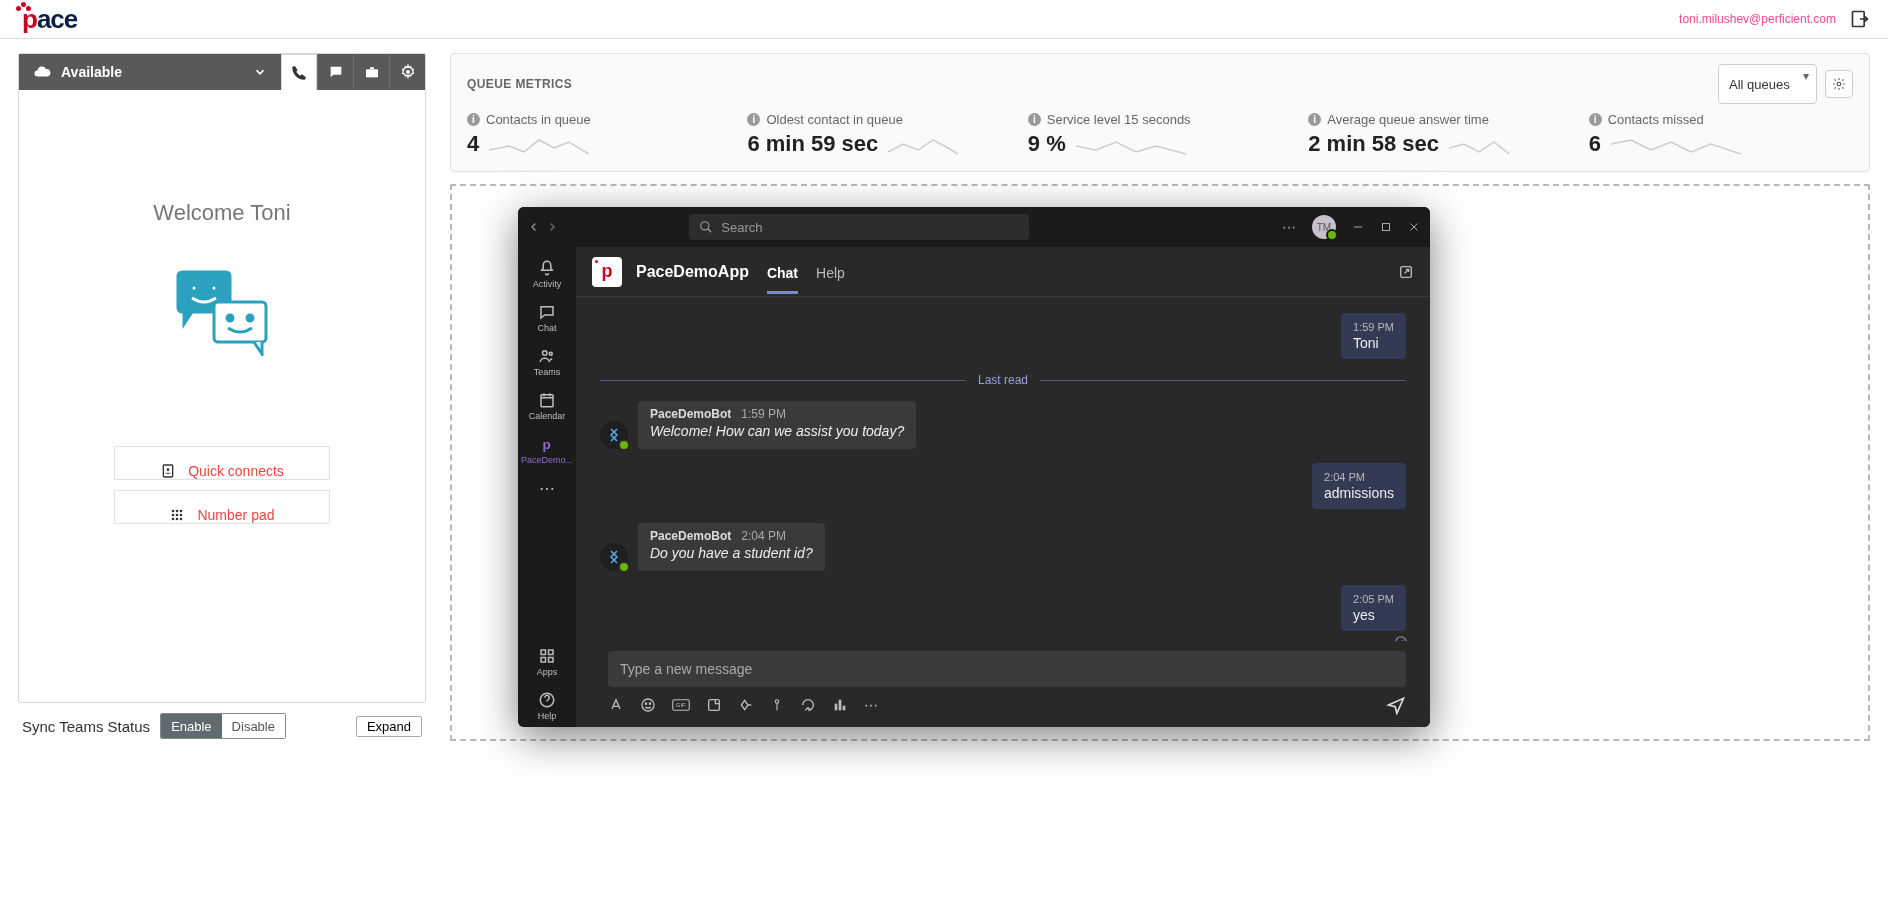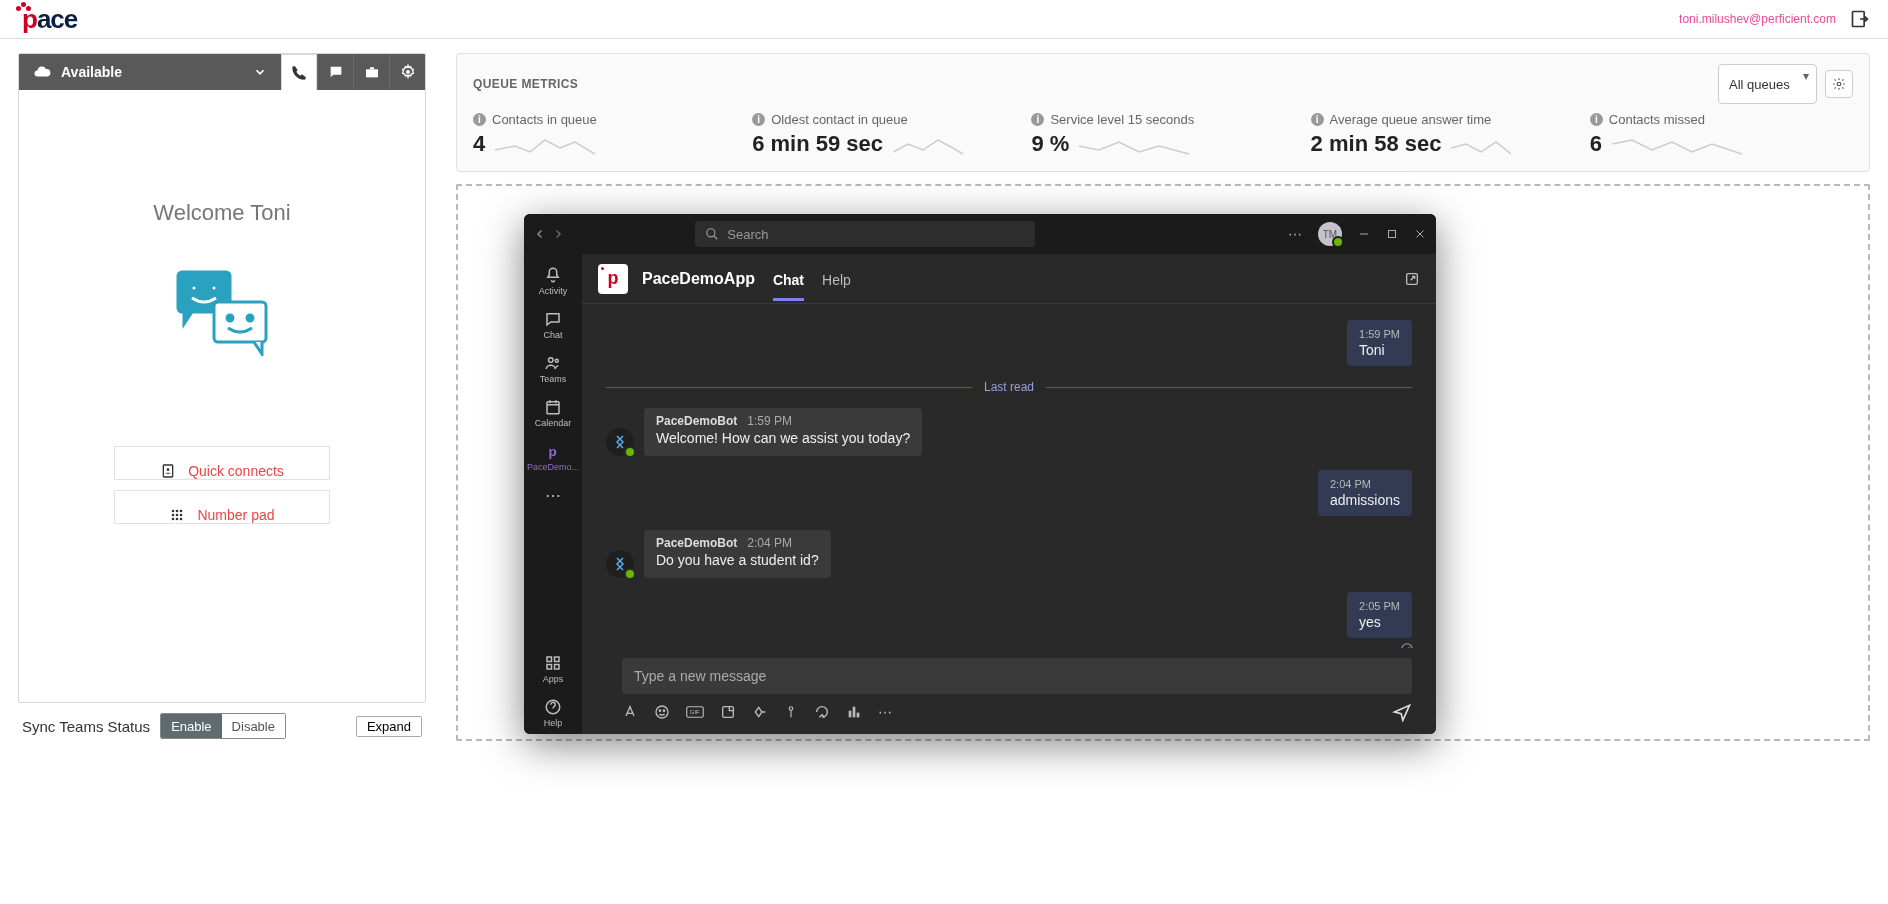--- a/index.html
+++ b/index.html
@@ -8,21 +8,21 @@
 
 .topbar { height:39px; border-bottom:1px solid #ddd; display:flex; align-items:center; padding:0 18px; }
 .logo { font-weight:700; font-size:26px; color:#0a1f44; letter-spacing:-1px; position:relative; padding-left:4px;}
 .logo .dot { width:5px; height:5px; background:#c02; border-radius:50%; position:absolute; }
 .logo .p { color:#c02; }
 .topbar .spacer { flex:1; }
 .user-email { font-size:12px; color:#ec4899; margin-right:14px; }
 .logout-icon { width:20px; height:20px; }
 
 
-.main { display:flex; padding:14px 18px 8px 18px; gap:30px; }
+.main { display:flex; padding:14px 18px 8px 18px; gap:24px; }
 
 
 .left { width:408px; display:flex; flex-direction:column; gap:8px; }
 .phone-panel { border:1px solid #d8d8d8; border-radius:2px; height:650px; display:flex; flex-direction:column; overflow:hidden; background:#fff;}
 .agent-bar { background:#595959; color:#fff; height:36px; display:flex; align-items:center; }
 .agent-status { display:flex; align-items:center; gap:10px; padding:0 14px; flex:1; }
 .agent-status .stxt { font-size:14px; font-weight:600;}
 .agent-bar .dropdown { padding:0 14px; color:#fff; }
 .agent-tabs { display:flex; }
 .agent-tab { width:36px; height:36px; display:flex; align-items:center; justify-content:center; color:#fff; border-left:1px solid #6b6b6b; cursor:pointer;}
@@ -55,21 +55,21 @@
 .qm-grid { display:flex; padding:4px 16px 14px 16px; gap:16px; }
 .metric { flex:1; }
 .metric-label { color:#666; font-size:13px; display:flex; align-items:center; gap:6px; margin-bottom:4px;}
 .metric-label .i { width:13px; height:13px; border-radius:50%; background:#999; color:#fff; font-size:10px; display:inline-flex; align-items:center; justify-content:center; font-weight:700;}
 .metric-value { font-size:22px; font-weight:700; color:#222; display:inline-block; vertical-align:middle;}
 .spark { display:inline-block; vertical-align:middle; margin-left:6px;}
 
 
 .drop-area { flex:1; border:2px dashed #b8b8b8; border-radius:2px; position:relative; }
 
-.teams { position:absolute; left:66px; top:28px; width:912px; height:520px; background:#1f1f1f; border-radius:6px; color:#ddd; display:flex; flex-direction:column; overflow:hidden; box-shadow:0 10px 40px rgba(0,0,0,.5);}
+.teams { position:absolute; left:66px; top:21px; width:912px; height:520px; background:#1f1f1f; border-radius:6px; color:#ddd; display:flex; flex-direction:column; overflow:hidden; box-shadow:0 10px 40px rgba(0,0,0,.5);}
 .teams-top { height:40px; display:flex; align-items:center; padding:0 10px; gap:10px; background:#1b1b1b;}
 .nav-arrows { display:flex; gap:6px; color:#888;}
 .search-wrap { flex:0 0 340px; margin:0 auto; background:#2d2d2d; height:26px; border-radius:4px; display:flex; align-items:center; padding:0 10px; gap:8px; color:#999; font-size:13px;}
 .win-ctrls { margin-left:auto; display:flex; align-items:center; gap:16px; color:#aaa;}
 .avatar-sm { width:24px; height:24px; border-radius:50%; background:#c6c1cc; color:#555; font-size:10px; display:flex; align-items:center; justify-content:center; position:relative;}
 .avatar-sm::after{content:""; position:absolute; width:8px;height:8px;background:#6bb700;border:2px solid #1b1b1b;border-radius:50%; right:-2px; bottom:-2px;}
 
 .teams-body { flex:1; display:flex; min-height:0;}
 .teams-rail { width:58px; background:#1b1b1b; display:flex; flex-direction:column; align-items:center; padding-top:6px; gap:2px;}
 .rail-item { width:58px; padding:6px 0; display:flex; flex-direction:column; align-items:center; gap:2px; color:#bdbdbd; font-size:9px; cursor:pointer;}
@@ -96,28 +96,28 @@
 .bubble.mine { background:#323a54; }
 .bubble .ts { color:#b8b8b8; font-size:11px; margin-bottom:2px;}
 .bot-row { display:flex; align-items:flex-end; gap:10px;}
 .bot-av { width:28px; height:28px; border-radius:50%; background:#1f1f1f; display:flex; align-items:center; justify-content:center; position:relative; margin-top:6px;}
 .bot-av svg{ color:#5aa9e6;}
 .bot-av::after{content:""; position:absolute; width:8px;height:8px;background:#6bb700;border:2px solid #292929;border-radius:50%; right:-2px; bottom:-2px;}
 .bot-bubble { background:#3a3a3a; border-radius:4px; padding:6px 12px 10px 12px; }
 .bot-bubble .hdr { display:flex; gap:10px; font-size:12px; margin-bottom:2px;}
 .bot-bubble .hdr .name{ color:#ddd; font-weight:600;}
 .bot-bubble .hdr .time{ color:#aaa;}
-.bot-bubble .msg { color:#eee; font-size:14px;}
+.bot-bubble .msg { color:#eee; font-size:14px;font-style:italic;}
 
 .divider { display:flex; align-items:center; gap:12px; color:#9aa0d8; font-size:12px;}
 .divider::before, .divider::after { content:""; flex:1; height:1px; background:#555580;}
 
 .read-receipt { align-self:flex-end; color:#8f9bd1; margin-top:-10px; margin-right:-2px;}
 
-.compose { padding:10px 24px 12px 40px;text-align:center; }
+.compose { padding:10px 24px 12px 32px;text-align:center; }
 .compose-box { background:#3a3a3a; border-radius:4px; height:36px; display:flex; align-items:center; padding:0 12px; color:#aaa; font-size:14px;}
 .compose-tools { display:flex; align-items:center; gap:16px; margin-top:8px; color:#bbb;}
 .compose-tools .spacer{flex:1;}
 .send-icn { color:#ddd; cursor:pointer;}
 
 svg { display:block; }
 </style>
 </head>
 <body>
 

